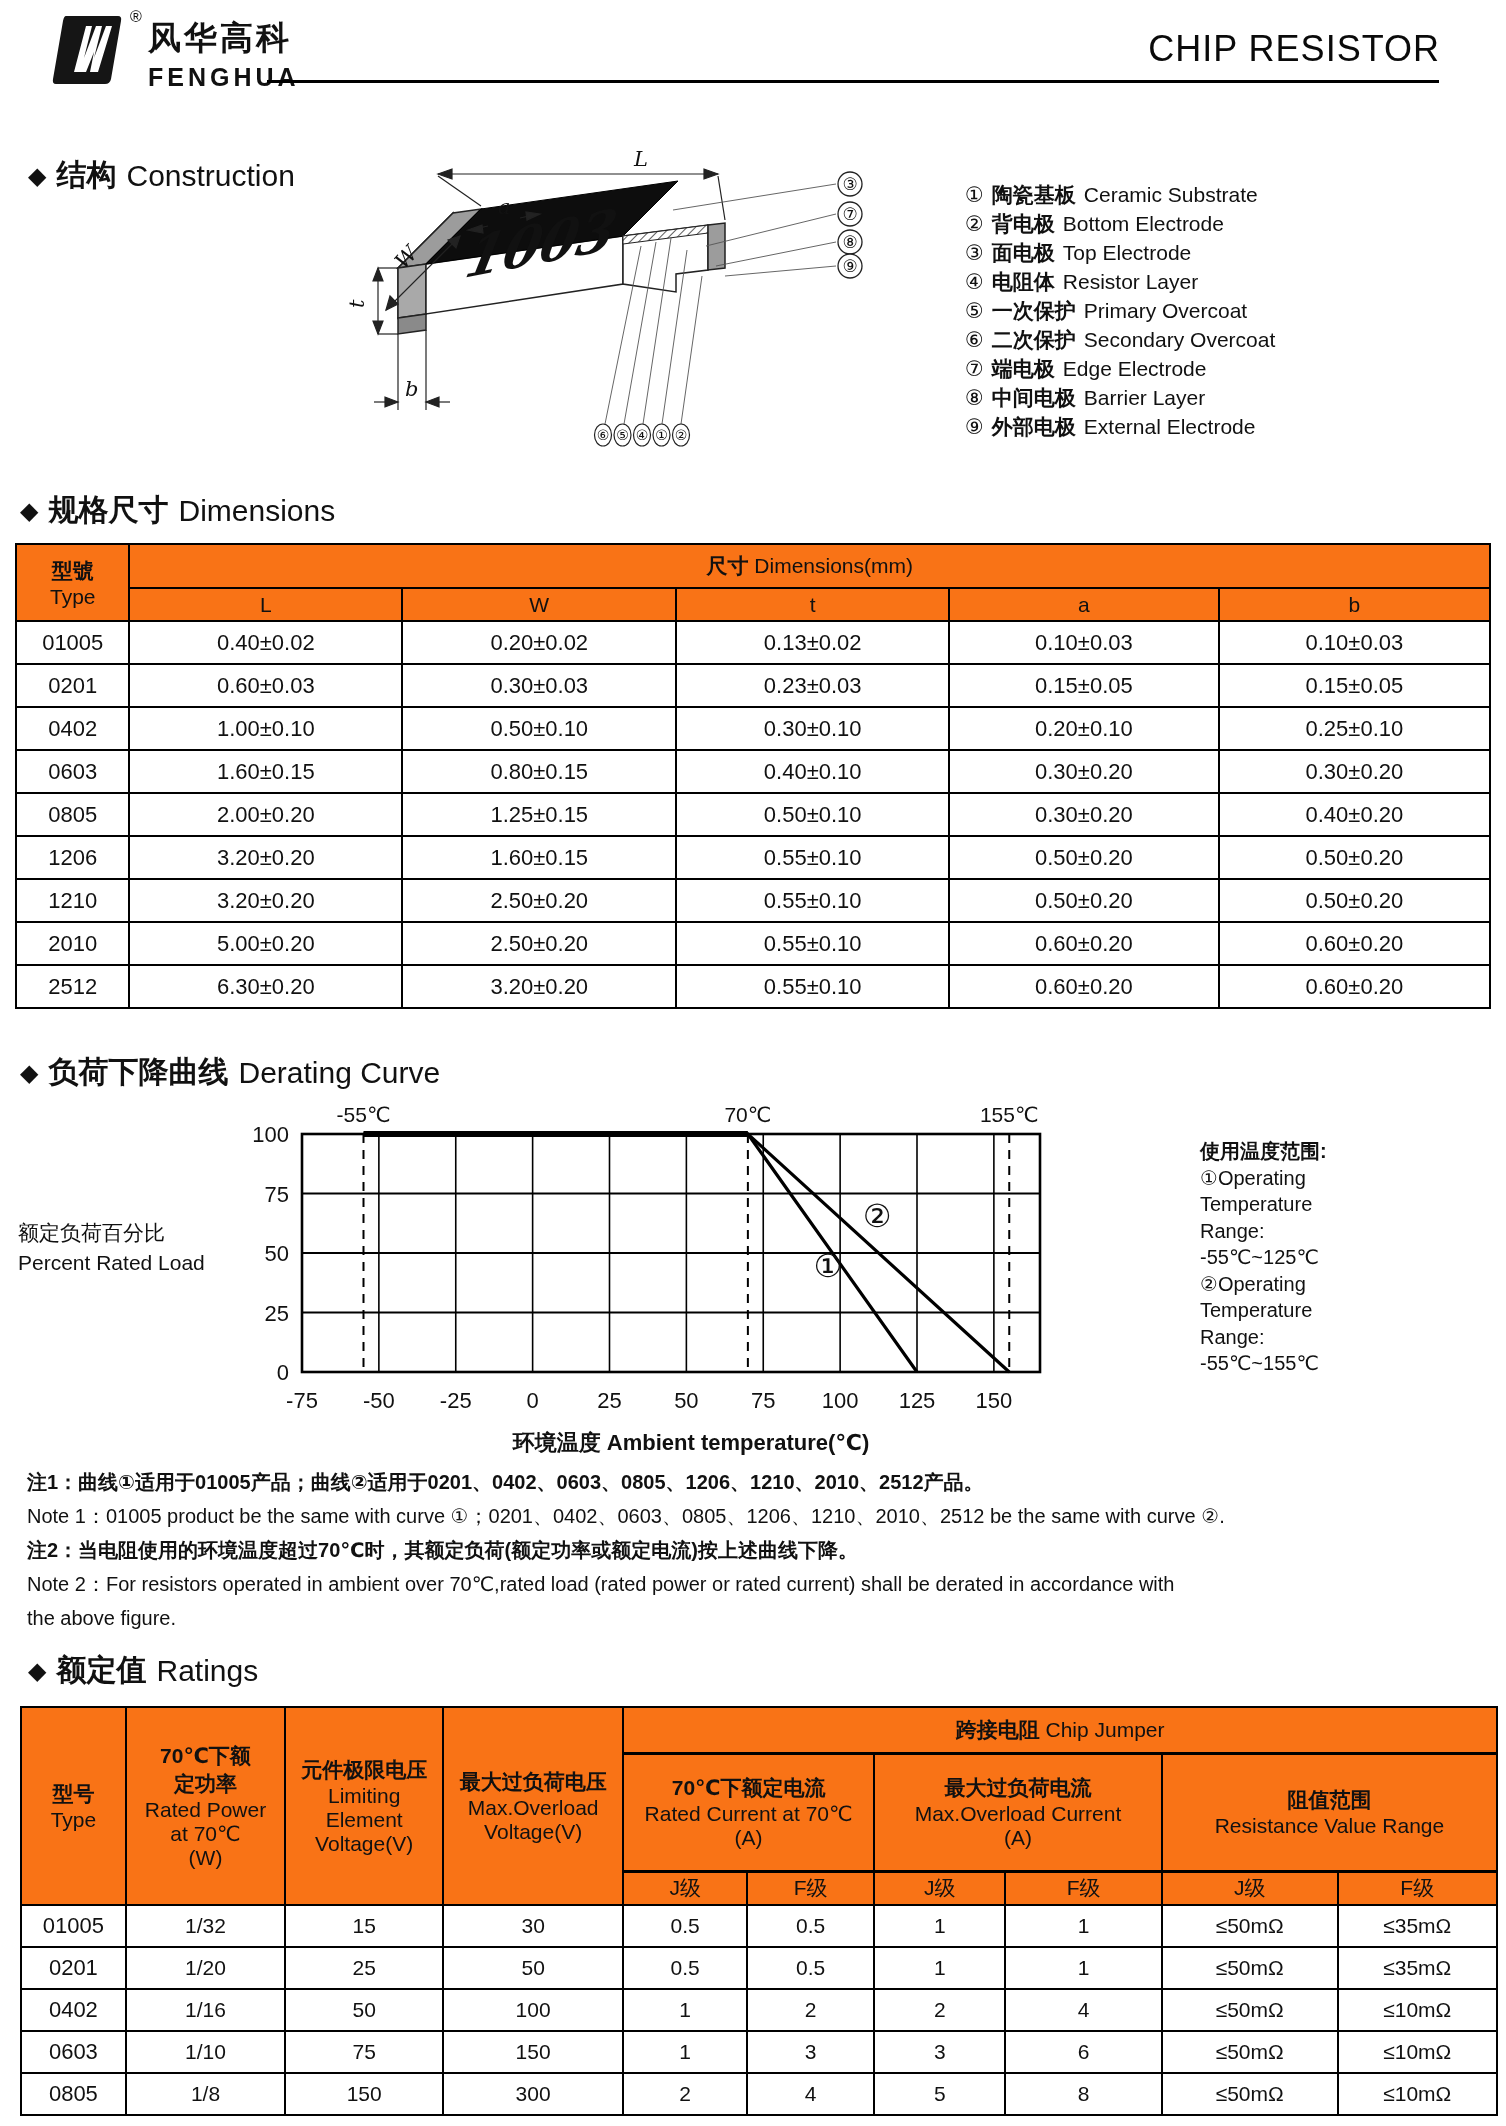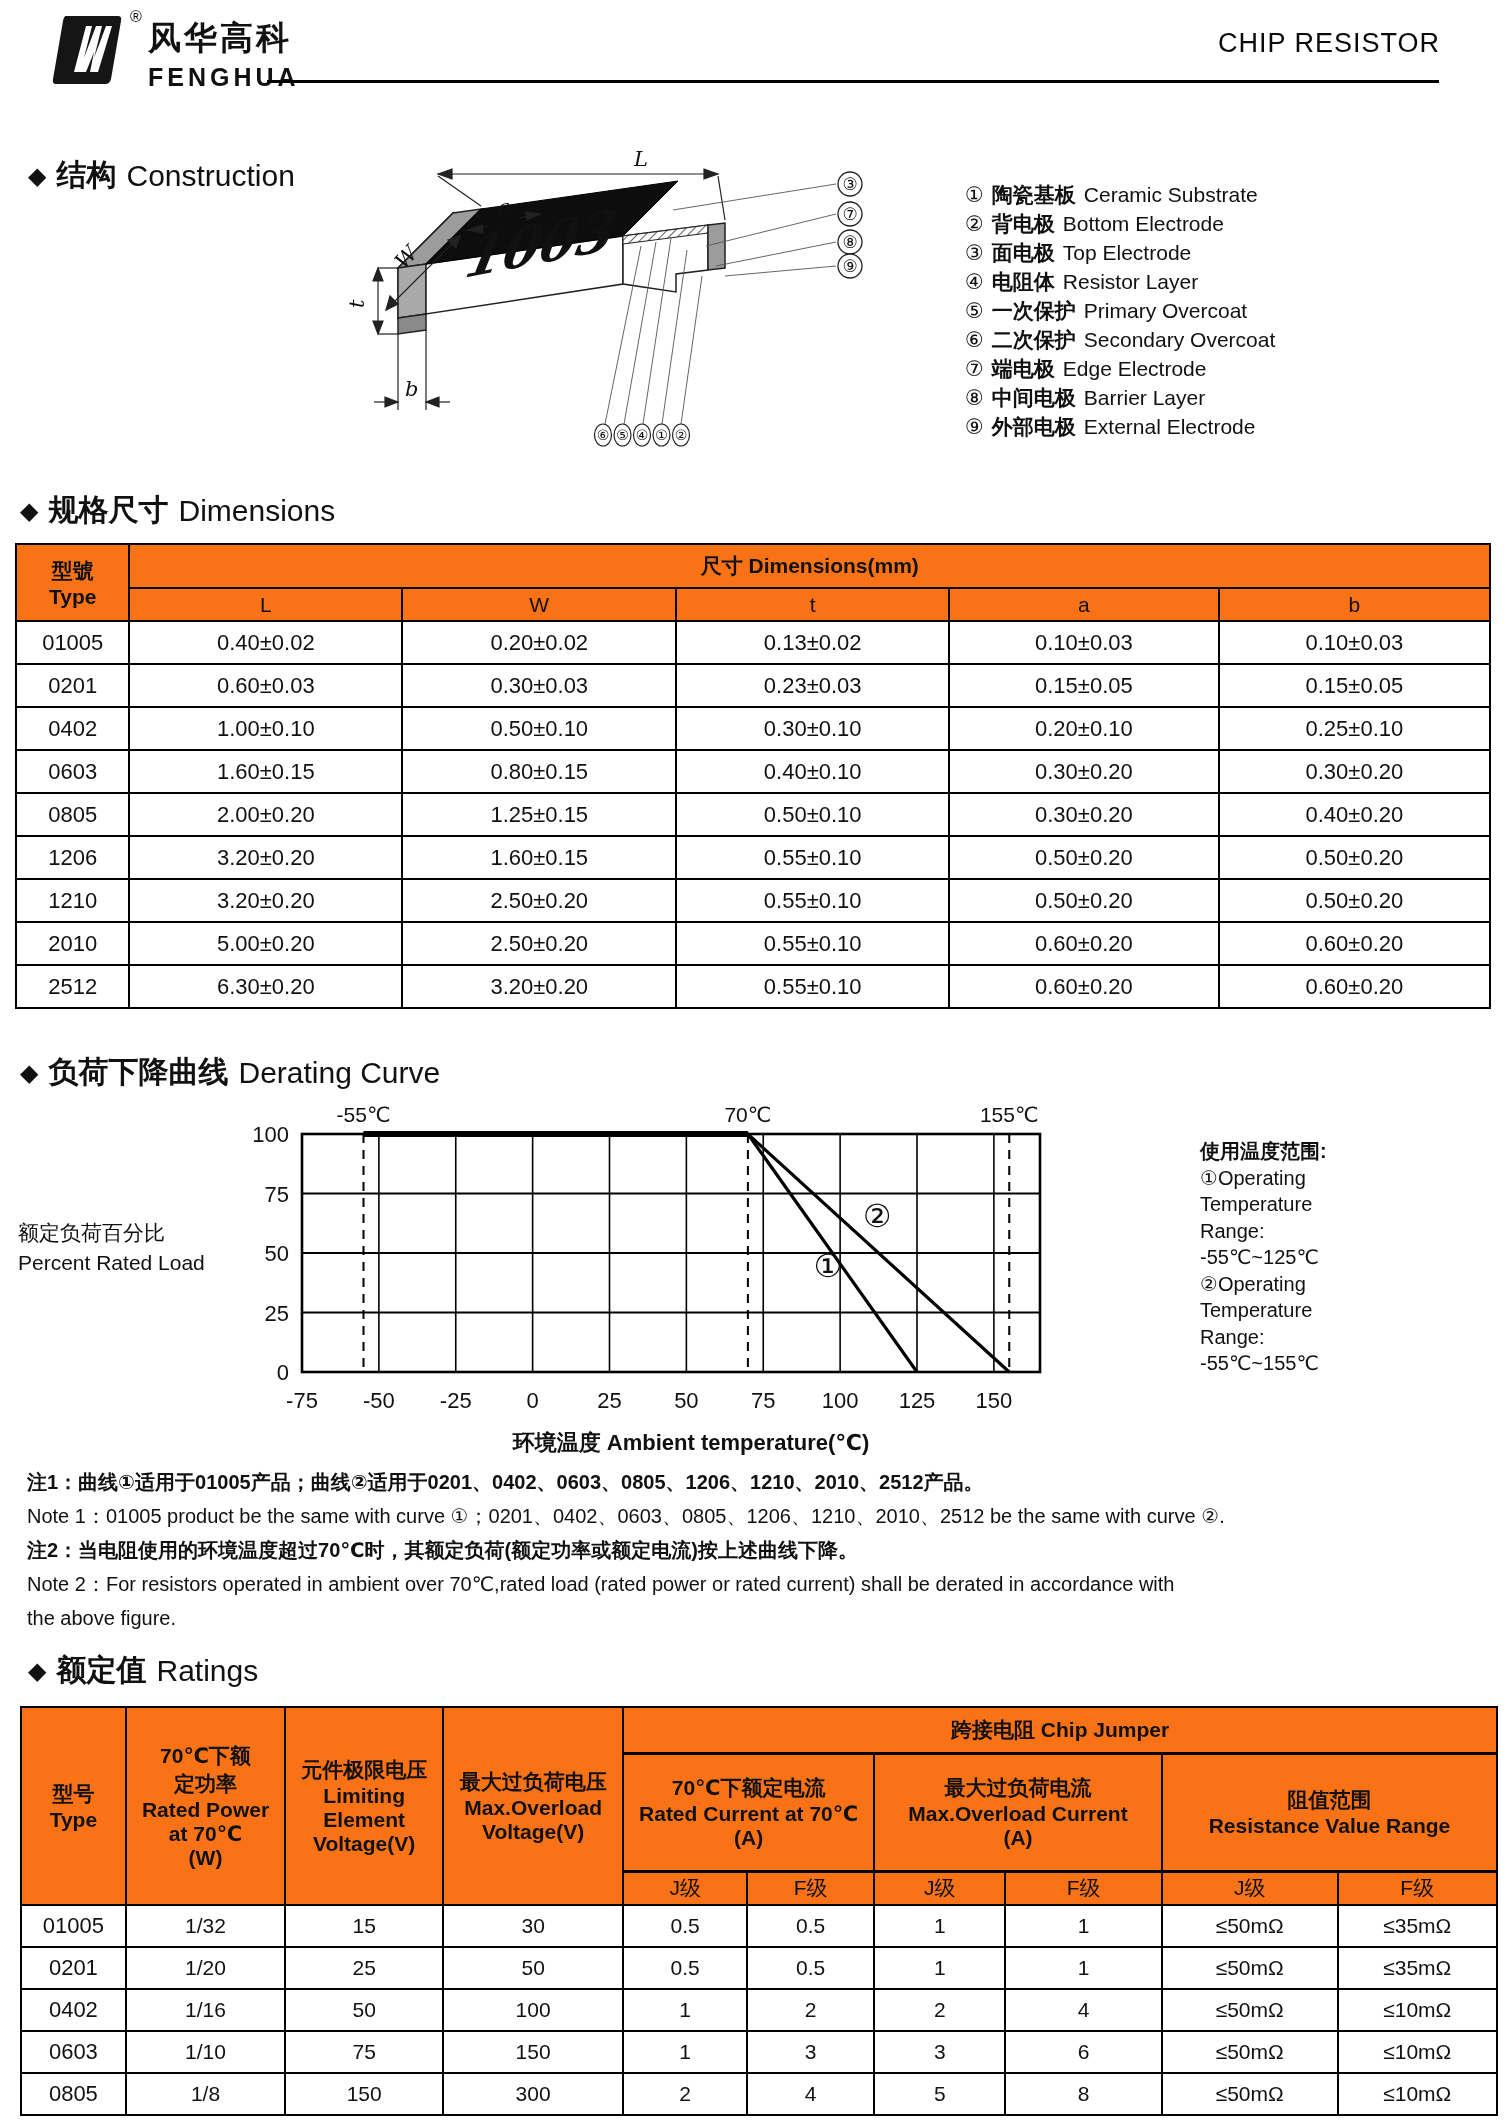--- a/index.html
+++ b/index.html
@@ -3,40 +3,40 @@
 <meta charset="utf-8">
 <style>
   html,body{margin:0;padding:0;background:#fff;}
   body{width:1506px;height:2126px;position:relative;overflow:hidden;
        font-family:"Liberation Sans","DejaVu Sans",sans-serif;color:#111;}
   .abs{position:absolute;}
   .pre{white-space:pre-line;}
   
   #brand-zh{font-size:33px;font-weight:700;letter-spacing:3px;}
   #brand-en{font-size:25px;font-weight:700;letter-spacing:4px;margin-top:2px;}
-  #product-title{font-size:27px;letter-spacing:1px;font-weight:400;color:#0a0a0a;}
+  #product-title{font-size:36px;letter-spacing:1px;font-weight:400;color:#0a0a0a;}
   #header-rule{background:#000;height:3px;}
   
   .sec-title{font-size:30px;display:flex;align-items:center;gap:10px;}
   .sec-title .bullet{font-size:24px;}
   .sec-title .zh{font-weight:700;}
   .sec-title .en{font-weight:400;}
   
   .legend-item{font-size:21px;line-height:29px;display:flex;gap:8px;}
   .legend-item .num{font-weight:400;}
   .legend-item .zh{font-weight:600;}
   .legend-item .en{font-weight:400;}
   
   table{border-collapse:collapse;table-layout:fixed;width:100%;}
   th,td{border:2px solid #000;text-align:center;vertical-align:middle;
         font-size:21px;padding:0 2px;overflow:hidden;}
   thead th{background:#f97316;font-weight:400;}
   tbody td{background:#fff;}
   th .zh{display:block;font-weight:600;}
-  th .en{display:block;font-weight:700;}
+  th .en{display:block;font-weight:400;}
   th .zh.inline,th .en.inline{display:inline;text-align:right;}
   td.type-cell{font-size:22px;}
   #dims-table tr.d-h1{height:44px;}
   #dims-table tr.d-h2{height:33px;}
   #dims-table tbody tr{height:43px;}
   #dims-table td{font-size:22px;}
   #ratings-table tr.r-h1{height:46px;}
   #ratings-table tr.r-h2{height:118px;}
   #ratings-table tr.r-h3{height:34px;}
   #ratings-table tbody tr{height:42px;}

